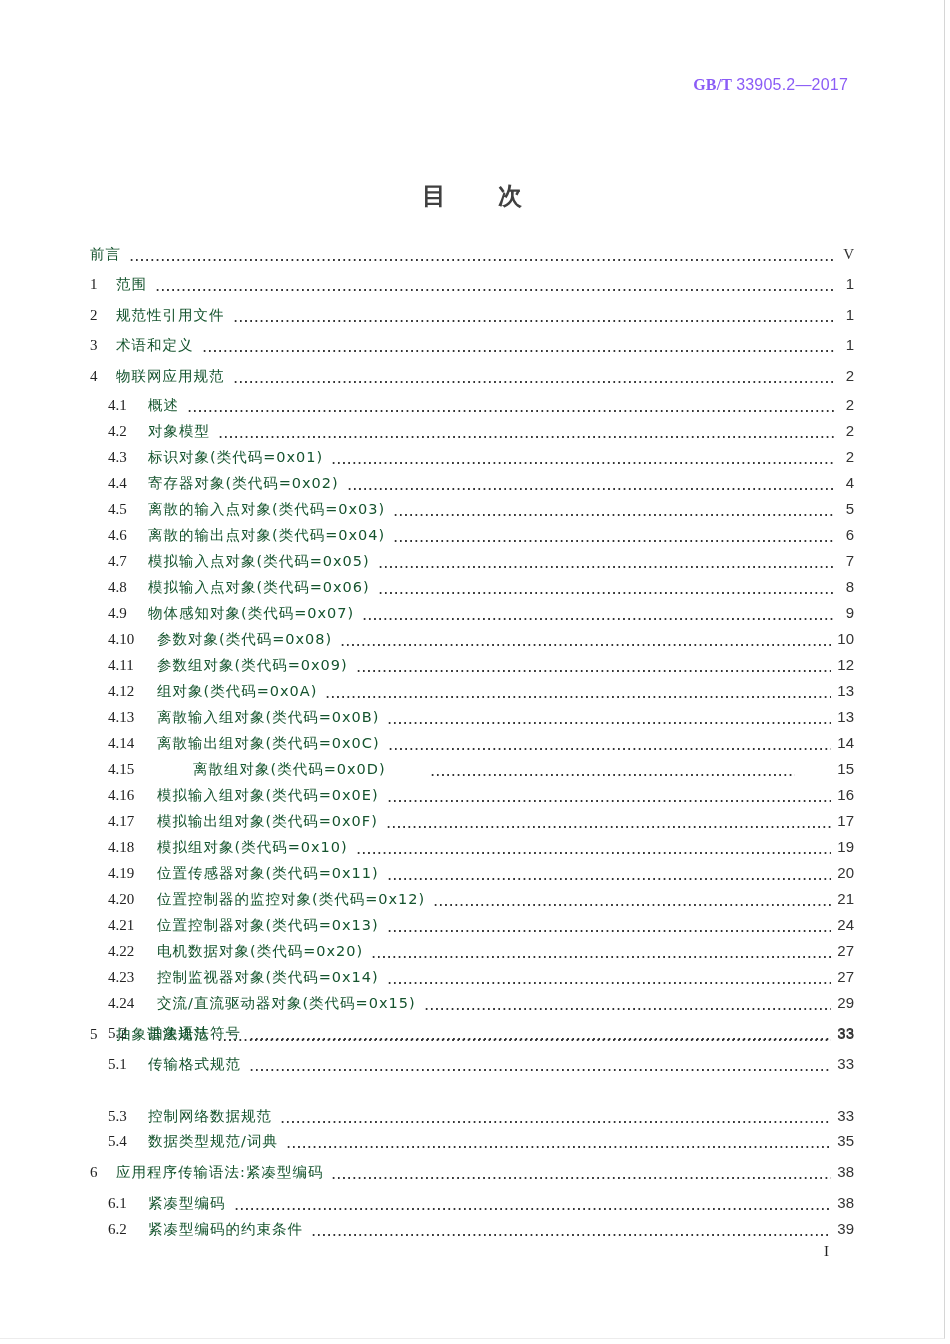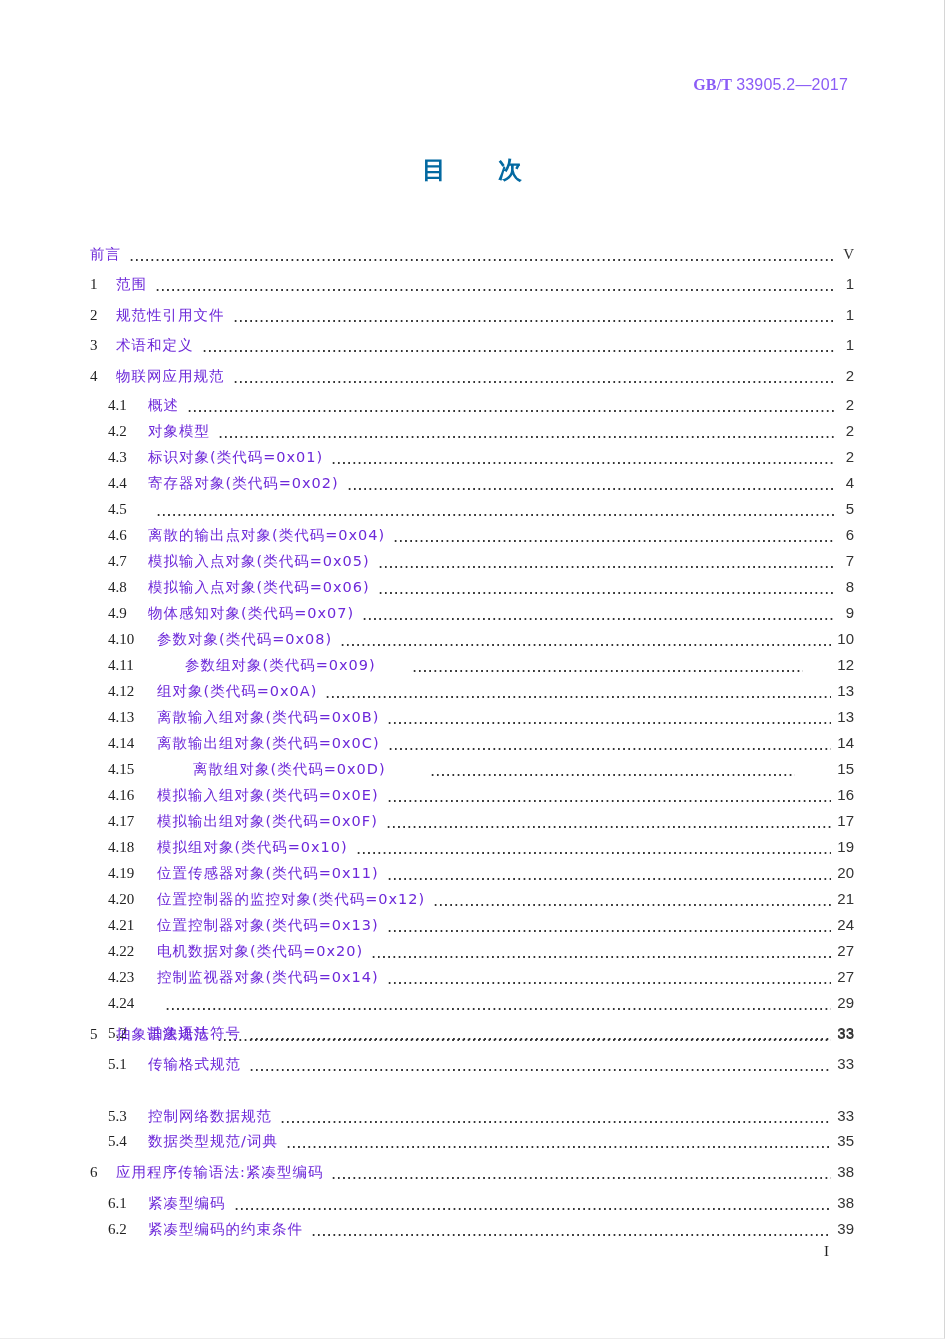--- a/index.html
+++ b/index.html
@@ -36,28 +36,28 @@
       color: #8b5cf6;
     }
     .std-code .num {
       font-family: "Liberation Sans", "DejaVu Sans", sans-serif;
       font-weight: normal;
     }
     .title {
       position: absolute;
       left: 0;
       width: 944px;
-      top: 154px;
+      top: 180px;
       text-align: center;
       font-family: "DejaVu Sans", sans-serif;
       font-weight: bold;
       font-size: 24px;
       letter-spacing: 52px;
       text-indent: 52px;
-      color: #0369a1;
+      color: #404040;
     }
     .toc {
       position: absolute;
       left: 0;
       top: 0;
       width: 944px;
     }
     .toc-row {
       position: absolute;
       height: 22px;
@@ -71,21 +71,21 @@
     .toc-row .num {
       display: inline-block;
       font-family: "Liberation Serif", "DejaVu Serif", serif;
       font-size: 15px;
       color: #222;
     }
     .toc-row .text {
       font-family: "DejaVu Sans", sans-serif;
       font-size: 14.5px;
       letter-spacing: 1px;
-      color: #6d28d9;
+      color: #14532d;
     }
     .toc-row .leader {
       flex: 1 1 auto;
       height: 22px;
       margin: 0 6px 0 8px;
       background-image: radial-gradient(circle, #333 0.9px, transparent 1.2px);
       background-size: 5.2px 22px;
       background-position: 0 6px;
       background-repeat: repeat-x;
     }
@@ -175,20 +175,21 @@
         <span class="page-no">2</span>
       </div>
       <div class="toc-row lvl1" style="top: 472px;">
         <span class="num">4.4</span>
         <span class="text">寄存器对象(类代码=0x02)</span>
         <span class="leader"></span>
         <span class="page-no">4</span>
       </div>
       <div class="toc-row lvl1" style="top: 498px;">
         <span class="num">4.5</span>
+        <span class="text">离散的输入点对象(类代码=0x03)</span>
         <span class="leader"></span>
         <span class="page-no">5</span>
       </div>
       <div class="toc-row lvl1" style="top: 524px;">
         <span class="num">4.6</span>
         <span class="text">离散的输出点对象(类代码=0x04)</span>
         <span class="leader"></span>
         <span class="page-no">6</span>
       </div>
       <div class="toc-row lvl1" style="top: 550px;">
@@ -208,21 +209,21 @@
         <span class="text">物体感知对象(类代码=0x07)</span>
         <span class="leader"></span>
         <span class="page-no">9</span>
       </div>
       <div class="toc-row lvl1 wide" style="top: 628px;">
         <span class="num">4.10</span>
         <span class="text">参数对象(类代码=0x08)</span>
         <span class="leader"></span>
         <span class="page-no">10</span>
       </div>
-      <div class="toc-row lvl1 wide" style="top: 654px; gap: 28px;">
+      <div class="toc-row lvl1 wide" style="top: 654px;">
         <span class="num">4.11</span>
         <span class="text">参数组对象(类代码=0x09)</span>
         <span class="leader"></span>
         <span class="page-no">12</span>
       </div>
       <div class="toc-row lvl1 wide" style="top: 680px;">
         <span class="num">4.12</span>
         <span class="text">组对象(类代码=0x0A)</span>
         <span class="leader"></span>
         <span class="page-no">13</span>
@@ -288,20 +289,21 @@
         <span class="page-no">27</span>
       </div>
       <div class="toc-row lvl1 wide" style="top: 966px;">
         <span class="num">4.23</span>
         <span class="text">控制监视器对象(类代码=0x14)</span>
         <span class="leader"></span>
         <span class="page-no">27</span>
       </div>
       <div class="toc-row lvl1 wide" style="top: 992px;">
         <span class="num">4.24</span>
+        <span class="text">交流/直流驱动器对象(类代码=0x15)</span>
         <span class="leader"></span>
         <span class="page-no">29</span>
       </div>
       <div class="toc-row lvl0" style="top: 1023px;">
         <span class="num">5</span>
         <span class="text">抽象语法规范</span>
         <span class="leader"></span>
         <span class="page-no">33</span>
       </div>
       <div class="toc-row lvl1" style="top: 1053px;">

